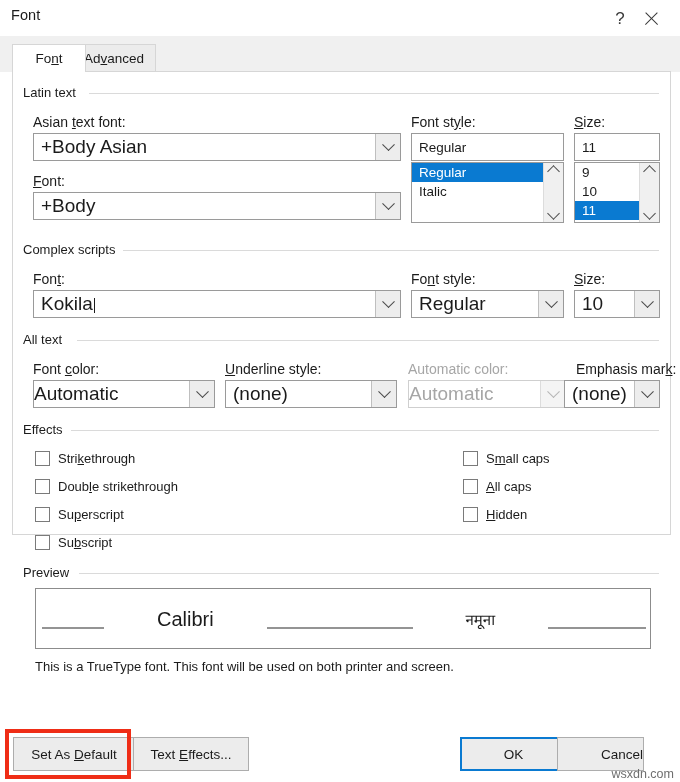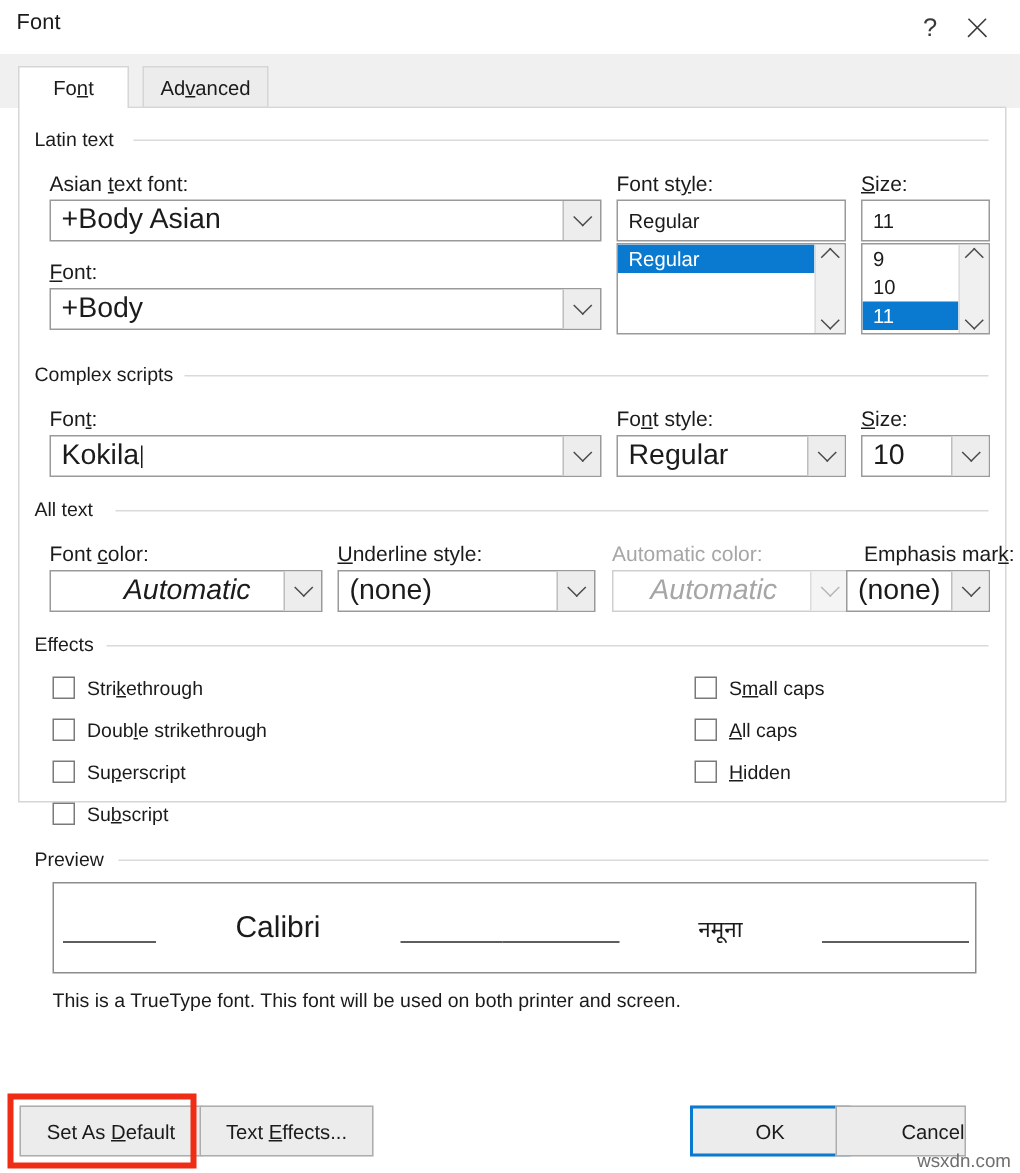--- a/index.html
+++ b/index.html
@@ -84,21 +84,21 @@
   }
   .tab-font {
     left: 12px;
     width: 74px;
     background: #ffffff;
     border: 1px solid #d6d6d6;
     border-bottom: none;
     z-index: 3;
   }
   .tab-advanced {
-    left: 95px;
+    left: 72px;
     width: 84px;
     background: #ececec;
     border: 1px solid #d6d6d6;
     border-bottom: 1px solid #d6d6d6;
     z-index: 2;
   }
 
   
   .panel {
     position: absolute;
@@ -149,21 +149,21 @@
     background: #ffffff;
   }
   .combo-text {
     flex: 1 1 auto;
     padding-left: 7px;
     font-size: 19px;
     color: #1b1b1b;
     white-space: nowrap;
     overflow: hidden;
   }
-  .combo-text.center { text-align: right; padding-left: 0; padding-right: 22px; font-style: italic; }
+  .combo-text.center { text-align: left; padding-left: 0; padding-right: 22px; }
   .combo-text.disabled { color: #a6a6a6; }
   .combo-btn {
     flex: 0 0 auto;
     width: 24px;
     align-self: stretch;
     background: #ededed;
     border-left: 1px solid #bfbfbf;
     display: flex;
     align-items: center;
     justify-content: center;
@@ -376,20 +376,21 @@
       </span>
   </div>
 
   <div class="fld-label" style="left:398px; top:42px;">Font st<span class="u">y</span>le:</div>
   <div class="listfield" style="left:398px; top:61px; width:153px;">
     <span>Regular</span>
   </div>
   <div class="listbox" style="left:398px; top:90px; width:153px; height:61px;">
     <div class="listbox-items">
       <div class="li sel">Regular</div>
+      <div class="li">Italic</div>
     </div>
     <div class="scroller">
       <i class="arw up"></i>
       <i class="arw dn"></i>
     </div>
   </div>
 
   <div class="fld-label" style="left:561px; top:42px;"><span class="u">S</span>ize:</div>
   <div class="listfield" style="left:561px; top:61px; width:86px;">
     <span>11</span>

